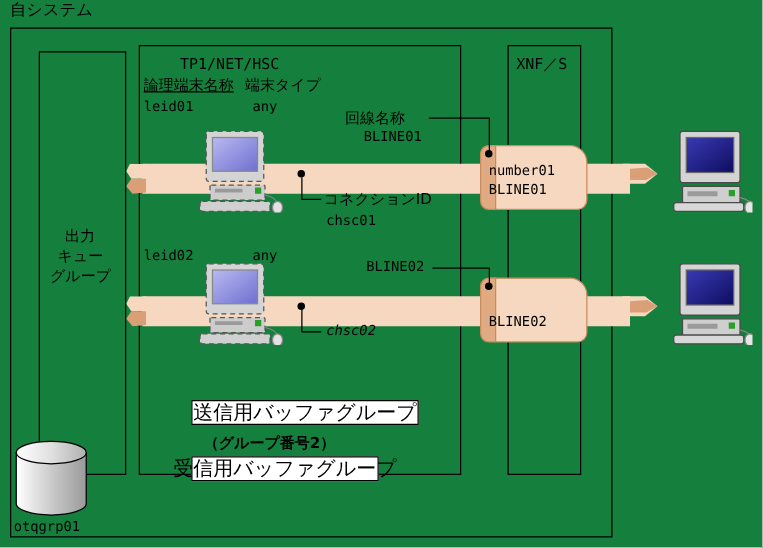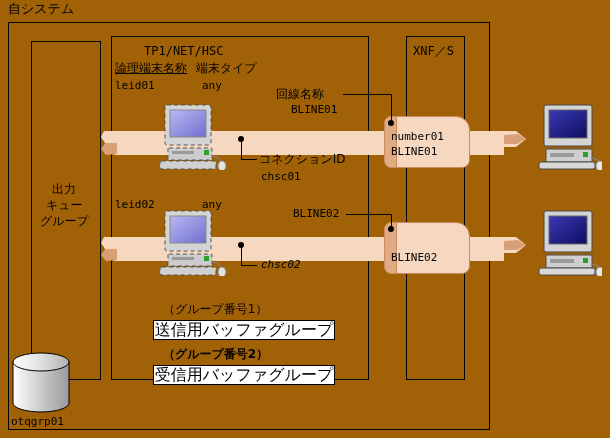--- a/index.html
+++ b/index.html
@@ -1,20 +1,20 @@
 <!DOCTYPE html>
 <html><head>
 <meta charset="utf-8">
 <title>diagram</title>
 <style>
   html,body{margin:0;padding:0;background:#ffffff;}
   #root{
     position:relative;
     width:610px;height:438px;
-    background:#a16207;
+    background:#15803d;
     font-family:"DejaVu Sans","Liberation Sans",sans-serif;
     overflow:hidden;
   }
   .abs{position:absolute;}
   
   .txt{
     position:absolute;
     font-family:"DejaVu Sans Mono","Liberation Mono",monospace;
     font-size:11px;
     color:#000000;
@@ -263,23 +263,22 @@
       <rect x="13" y="6" width="38" height="28" fill="url(#scr2)" stroke="#6a6a6a" stroke-width="1"></rect>
       <rect x="10" y="45" width="46" height="13" rx="1" fill="#cfcfcf" stroke="#4a4a4a" stroke-width="1"></rect>
       <rect x="14" y="49" width="24" height="4" fill="#9a9a9a"></rect>
       <rect x="47" y="48" width="5" height="5" fill="#2aa02a"></rect>
       <rect x="3" y="58" width="56" height="7" rx="2" fill="#d8d8d8" stroke="#4a4a4a" stroke-width="1"></rect>
       <path d="M56,54 q9,2 9,7" fill="none" stroke="#8a8a8a" stroke-width="1"></path>
       <ellipse cx="64" cy="62" rx="4" ry="5" fill="#e6e6e6" stroke="#8a8a8a" stroke-width="1"></ellipse>
     </svg>
   </div>
 
-  <div class="txt jp" style="left:163px;top:303px;">（グループ番号1）</div>
   <div class="bufbox" style="left:153px;top:320px;width:182px;height:20px;">
     <span>送信用バッファグループ</span>
   </div>
 
   <div class="txt jp" style="left:163px;top:348px;font-weight:bold;">（グループ番号2）</div>
-  <div class="bufbox" style="left:153px;top:365px;width:182px;height:20px;text-align:right;">
+  <div class="bufbox" style="left:153px;top:365px;width:150px;height:20px;text-align:right;">
     <span>受信用バッファグループ</span>
   </div>
 
 </div>
 
 </body></html>

